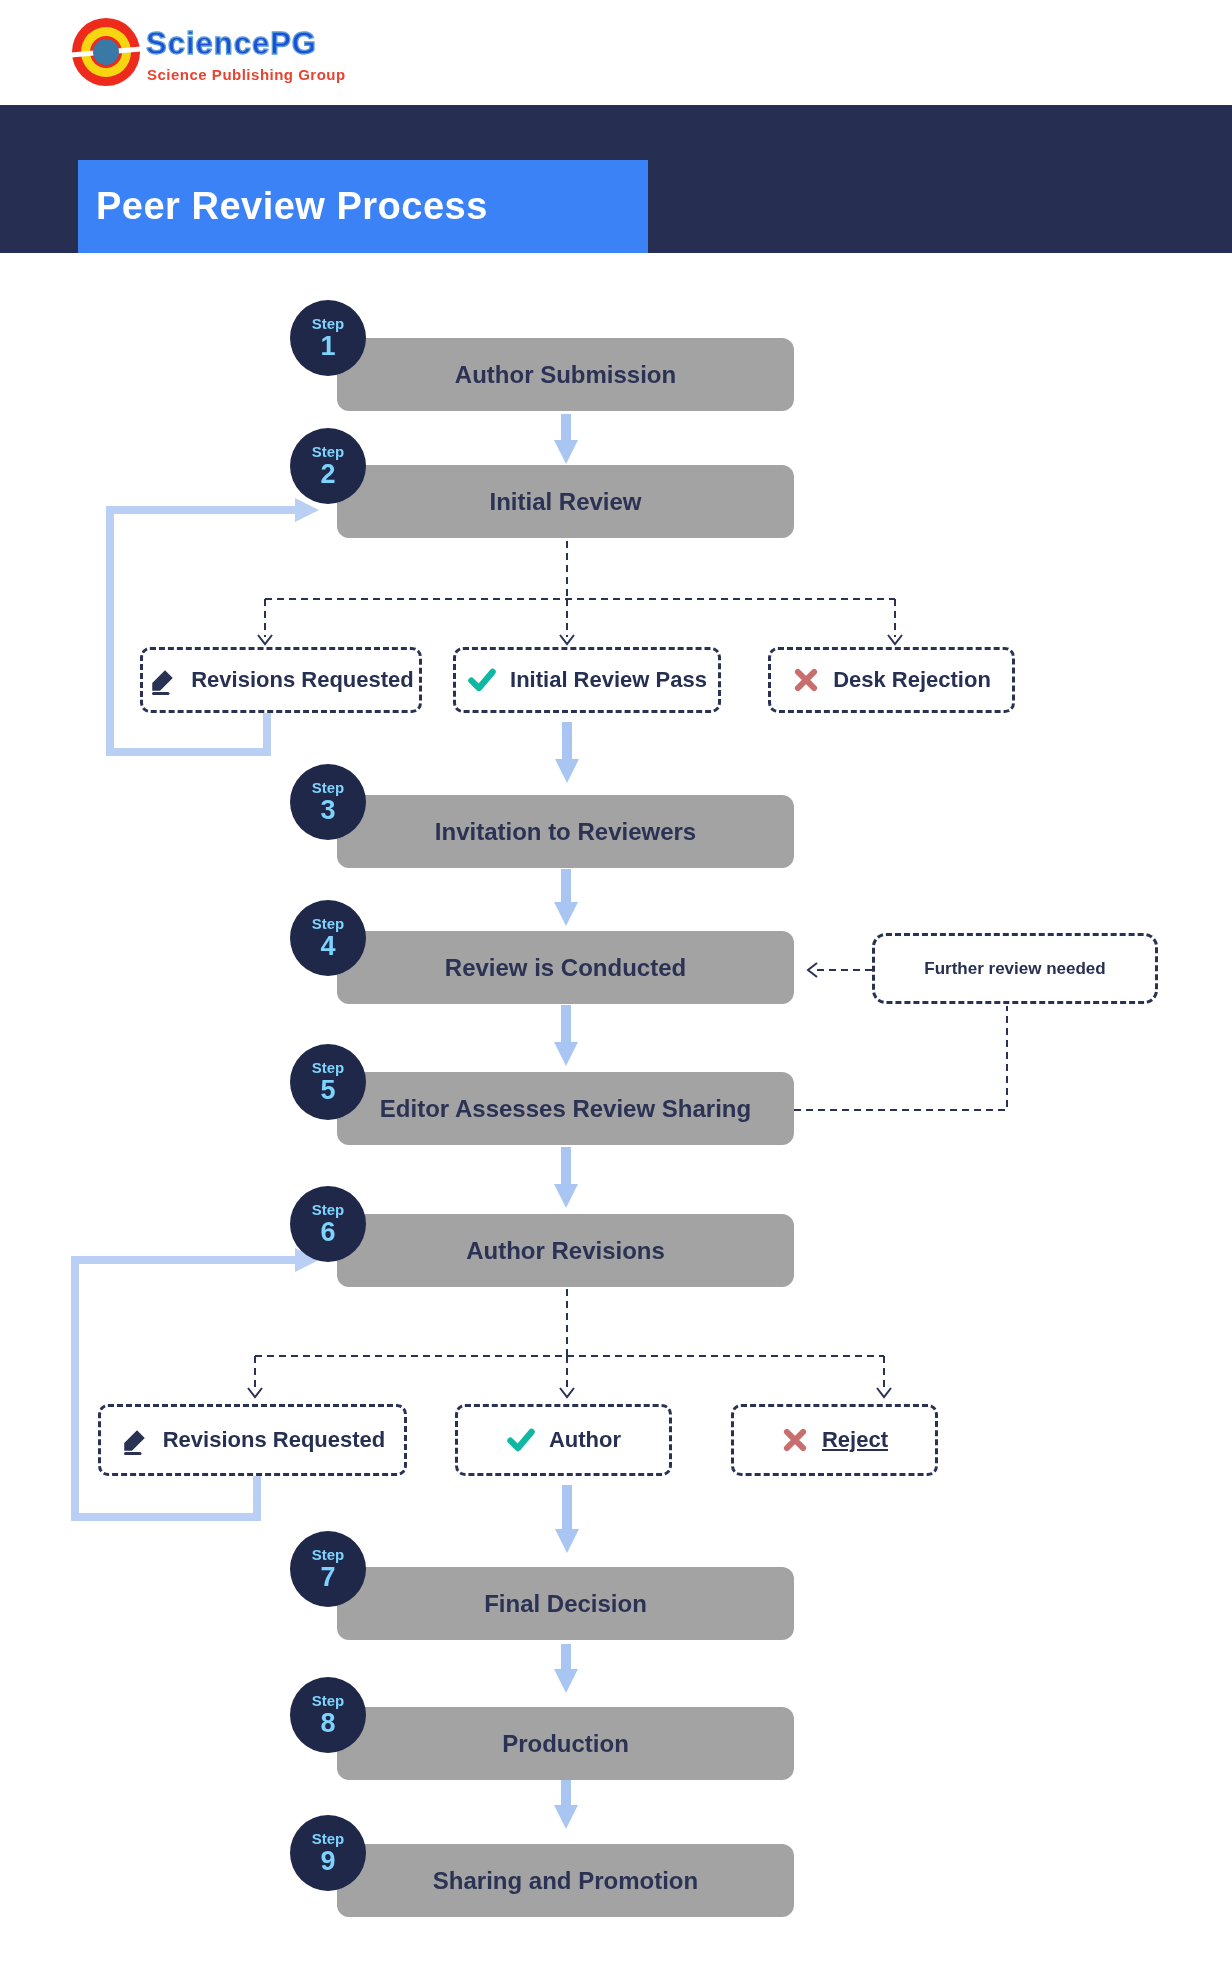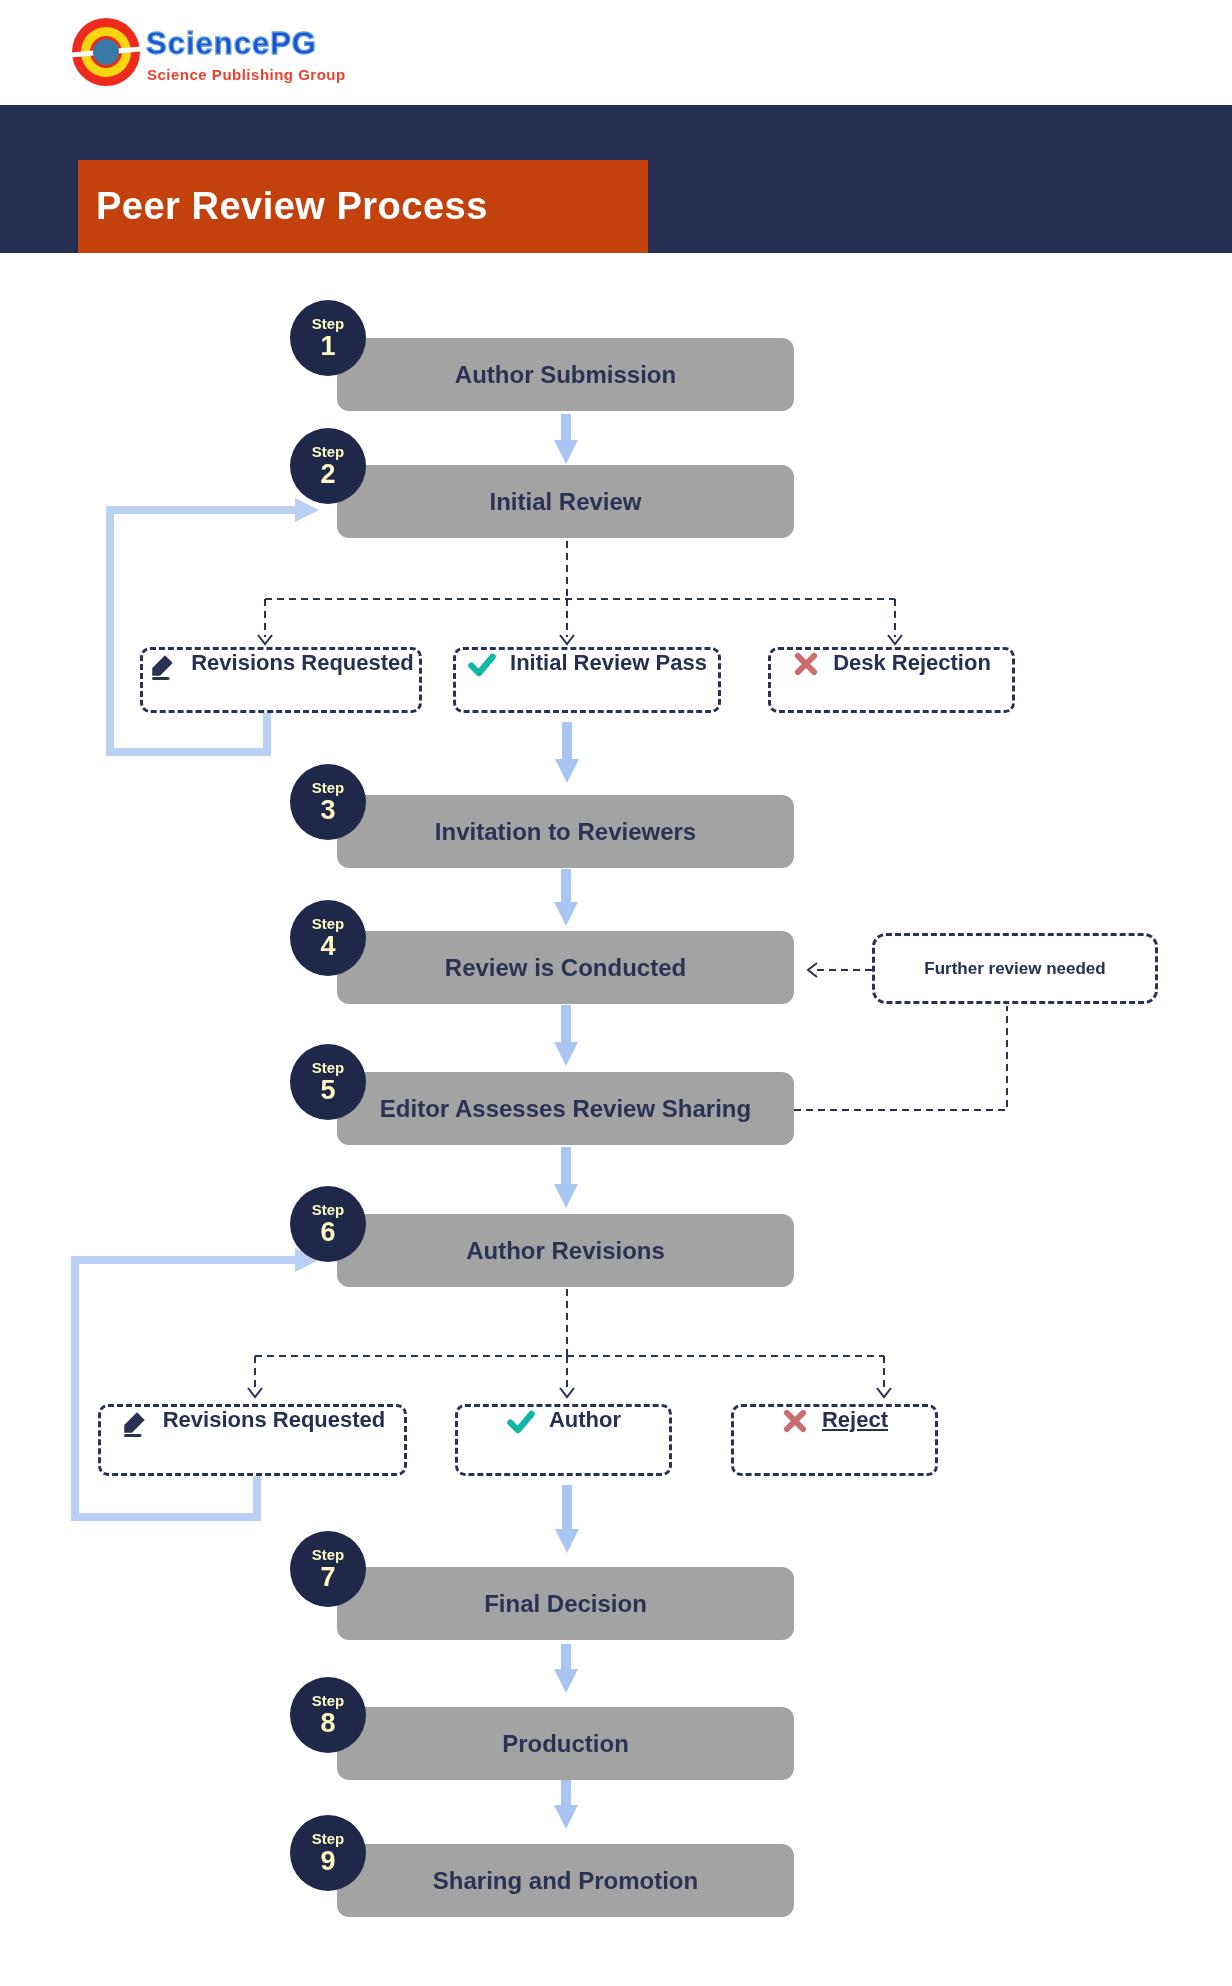--- a/index.html
+++ b/index.html
@@ -2,43 +2,43 @@
 <html><head>
 <meta charset="utf-8">
 <style>
   html,body{margin:0;padding:0;background:#ffffff;}
   .canvas{
     position:relative;width:1232px;height:1986px;background:#ffffff;overflow:hidden;
     font-family:"Liberation Sans",sans-serif;
   }
   
   .navband{position:absolute;left:0;top:105px;width:1232px;height:148px;background:#262e52;}
-  .titlebox{position:absolute;left:78px;top:160px;width:570px;height:93px;background:#c2410c;
+  .titlebox{position:absolute;left:78px;top:160px;width:570px;height:93px;background:#3b82f6;
     display:flex;align-items:center;}
   .titlebox span{color:#ffffff;font-size:38px;font-weight:bold;padding-left:18px;letter-spacing:.5px;}
   .logo{position:absolute;left:71px;top:17px;width:70px;height:70px;}
   .brand{position:absolute;left:146px;top:26px;font-size:31px;font-weight:bold;color:#1d4ed8;
     -webkit-text-stroke:1.3px #5a9fd4;letter-spacing:1px;}
   .tagline{position:absolute;left:147px;top:66px;font-size:15px;font-weight:bold;color:#e8432e;letter-spacing:.5px;}
   
   .bar{position:absolute;left:337px;width:457px;height:73px;background:#a3a3a3;border-radius:12px;
     display:flex;align-items:center;justify-content:center;
     font-size:24px;font-weight:bold;color:#2b3254;}
   .b1{top:338px}.b2{top:465px}.b3{top:795px}.b4{top:931px}.b5{top:1072px}
   .b6{top:1214px}.b7{top:1567px}.b8{top:1707px}.b9{top:1844px}
   
   .step{position:absolute;left:290px;width:76px;height:76px;border-radius:50%;background:#1f2849;
-    display:flex;flex-direction:column;align-items:center;justify-content:center;color:#fef9c3;line-height:1.05;}
+    display:flex;flex-direction:column;align-items:center;justify-content:center;color:#7dd3fc;line-height:1.05;}
   .step .w{font-size:15px;font-weight:bold;}
   .step .n{font-size:27px;font-weight:bold;}
   .s1{top:300px}.s2{top:428px}.s3{top:764px}.s4{top:900px}.s5{top:1044px}
   .s6{top:1186px}.s7{top:1531px}.s8{top:1677px}.s9{top:1815px}
   
   .opt{position:absolute;box-sizing:border-box;border:3px dashed #2a3254;border-radius:10px;background:#ffffff;
-    display:flex;align-items:flex-start;justify-content:center;gap:13px;
+    display:flex;align-items:center;justify-content:center;gap:13px;
     font-size:22px;font-weight:bold;color:#273052;}
   .o1{left:140px;top:647px;width:282px;height:66px;}
   .o2{left:453px;top:647px;width:268px;height:66px;}
   .o3{left:768px;top:647px;width:247px;height:66px;}
   .o4{left:98px; top:1404px;width:309px;height:72px;}
   .o5{left:455px;top:1404px;width:217px;height:72px;}
   .o6{left:731px;top:1404px;width:207px;height:72px;text-decoration:underline;}
   .further{position:absolute;left:872px;top:933px;width:286px;height:71px;box-sizing:border-box;
     border:3px dashed #2a3254;border-radius:14px;background:#fff;
     display:flex;align-items:center;justify-content:center;

